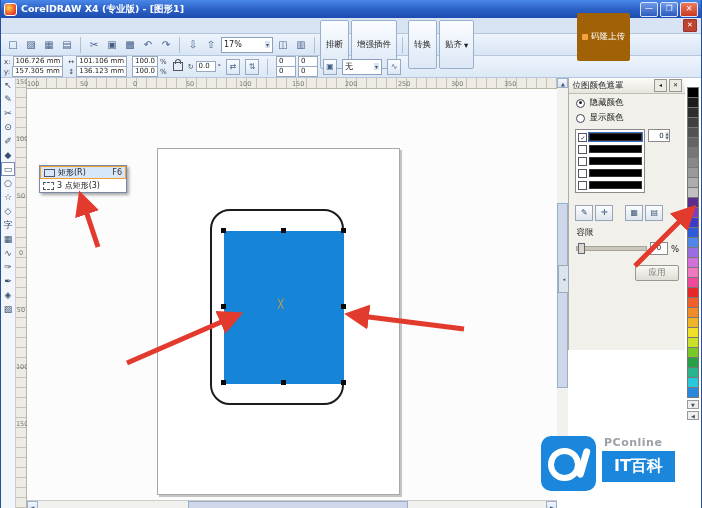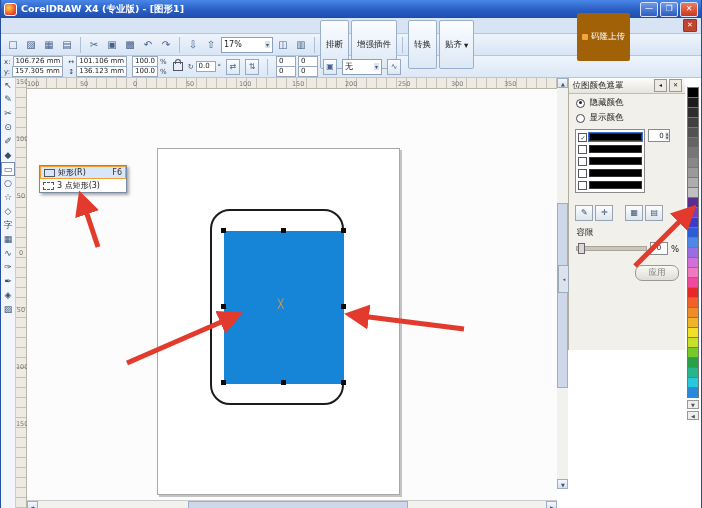--- a/index.html
+++ b/index.html
@@ -102,21 +102,21 @@
   .dk-btns{display:flex;gap:2px;padding:12px 6px 0;}
   .dk-ibtn{width:16px;height:14px;line-height:13px;text-align:center;font-size:8px;color:#35506e;
       border:1px solid #98a4b4;background:linear-gradient(#fbfdff,#dfe6ee);}
   .dk-ibtn.gap{margin-left:10px;}
   .dk-tol{padding:6px 7px 0;}
   .dk-slider-row{display:flex;align-items:center;gap:3px;padding:3px 6px 0 7px;}
   .sl-track{flex:1;height:3px;background:#cac6bc;border:1px solid #a8a49a;position:relative;}
   .sl-thumb{position:absolute;left:1px;top:-4px;width:5px;height:9px;background:#dcd8d0;border:1px solid #667;}
   .sl-val{width:16px;height:11px;background:#fff;border:1px solid #8a8a8a;font-size:7px;text-align:center;line-height:11px;}
   .dk-apply{display:block;margin:10px 6px 0 auto;width:42px;height:14px;font-size:8.5px;color:#777;text-align:center;line-height:13px;
-      background:linear-gradient(#f8f8f4,#e0ded6);border:1px solid #9a9890;border-radius:7px;}
+      background:linear-gradient(#f8f8f4,#e0ded6);border:1px solid #9a9890;border-radius:2px;}
   .docker-collapse{position:absolute;left:-10px;top:187px;width:9px;height:26px;background:#dde3ec;border:1px solid #9ab;
       font-size:5px;color:#456;text-align:center;line-height:26px;}
   
   .palette{width:16px;background:#fff;display:flex;flex-direction:column;align-items:center;padding-top:10px;box-sizing:border-box;}
   .swatch{width:12px;height:11px;border:1px solid #777;box-sizing:border-box;margin-top:-1px;}
   .pal-btn{width:12px;height:9px;font-size:5px;line-height:8px;text-align:center;color:#456;border:1px solid #999;background:#eee;margin-top:2px;box-sizing:border-box;}
   
   .flyout{position:absolute;left:26px;top:165px;width:86px;background:#fff;border:1px solid #7a8aa0;
       box-shadow:2px 2px 3px rgba(0,0,0,.35);z-index:40;font-size:8px;margin-left:12px;}
   .fly-item{display:flex;align-items:center;gap:3px;height:13px;padding:0 3px;}
@@ -435,20 +435,27 @@
       <span>矩形(R)</span>
       <span class="fly-shortcut">F6</span>
     </div>
     <div class="fly-item">
       <span class="fly-icon pts"></span>
       <span>3 点矩形(3)</span>
       <span class="fly-shortcut"></span>
     </div>
   </div>
 
+  <div class="watermark">
+    <div class="wm-icon" style="background: rgb(26, 134, 220);"></div>
+    <div class="wm-right">
+      <span class="wm-brand">PConline</span>
+      <span class="wm-tag" style="background: rgb(26, 134, 220);">IT百科</span>
+    </div>
+  </div>
 
   <svg class="arrows" viewBox="0 0 702 508">
     <defs>
       <marker id="ah" markerWidth="5" markerHeight="5" refX="3.2" refY="2.5" orient="auto">
         <path d="M0,0 L5,2.5 L0,5 z" fill="#e23b2e"></path>
       </marker>
     </defs>
     <line x1="97" y1="247" x2="81" y2="199" stroke="#e23b2e" stroke-width="5" marker-end="url(#ah)"></line>
     <line x1="126" y1="363" x2="234" y2="316" stroke="#e23b2e" stroke-width="5" marker-end="url(#ah)"></line>
     <line x1="463" y1="329" x2="352" y2="315" stroke="#e23b2e" stroke-width="5" marker-end="url(#ah)"></line>

